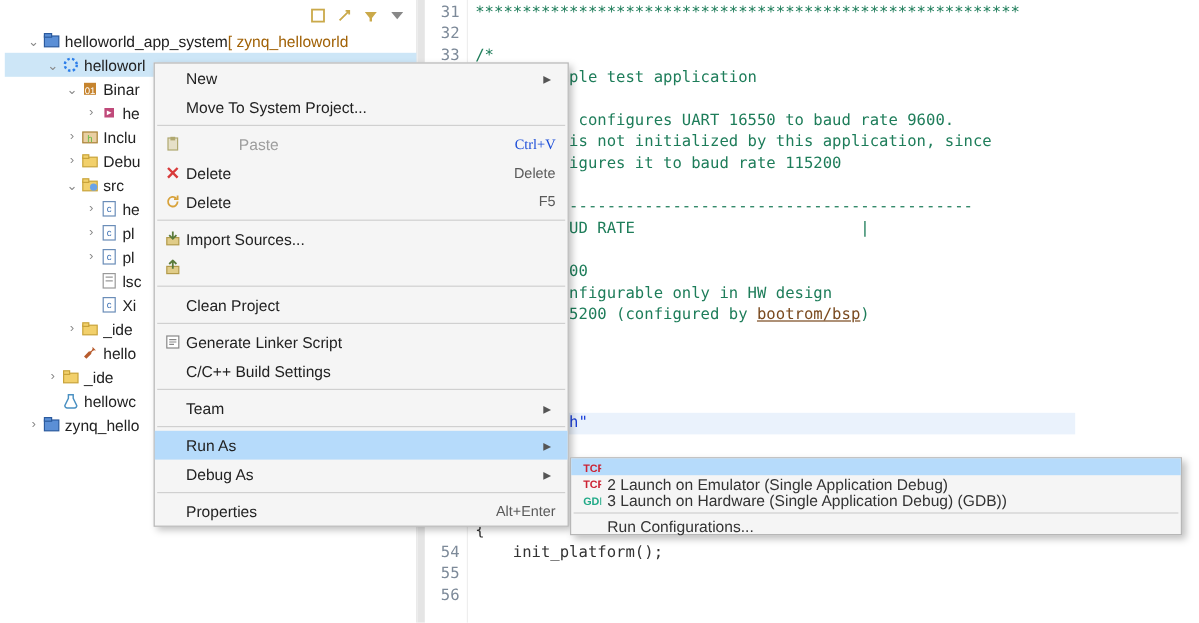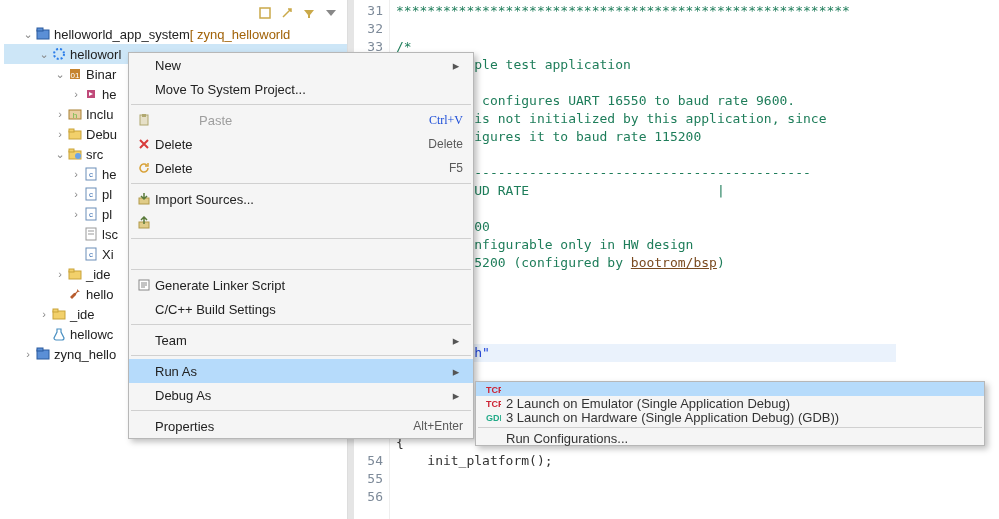--- a/index.html
+++ b/index.html
@@ -448,20 +448,21 @@
       <span class="ctx-icon">
         <svg width="14" height="14">
           <rect x="2" y="6" width="10" height="6" fill="#e0cc88" stroke="#b29a4a"></rect>
           <path d="M7 8V1M4 4l3-3 3 3" fill="none" stroke="#5a7a3a" stroke-width="1.5"></path>
         </svg>
       </span>
     </div>
     <div class="ctx-sep"></div>
     <div class="ctx-item">
       <span class="ctx-icon"></span>
+      <span class="ctx-label">Clean Project</span>
     </div>
     <div class="ctx-sep"></div>
     <div class="ctx-item">
       <span class="ctx-icon">
         <svg width="14" height="14">
           <rect x="2" y="2" width="10" height="10" fill="#fff" stroke="#888"></rect>
           <path d="M4 5h6M4 7h6M4 9h4" stroke="#888"></path>
         </svg>
       </span>
       <span class="ctx-label">Generate Linker Script</span>

